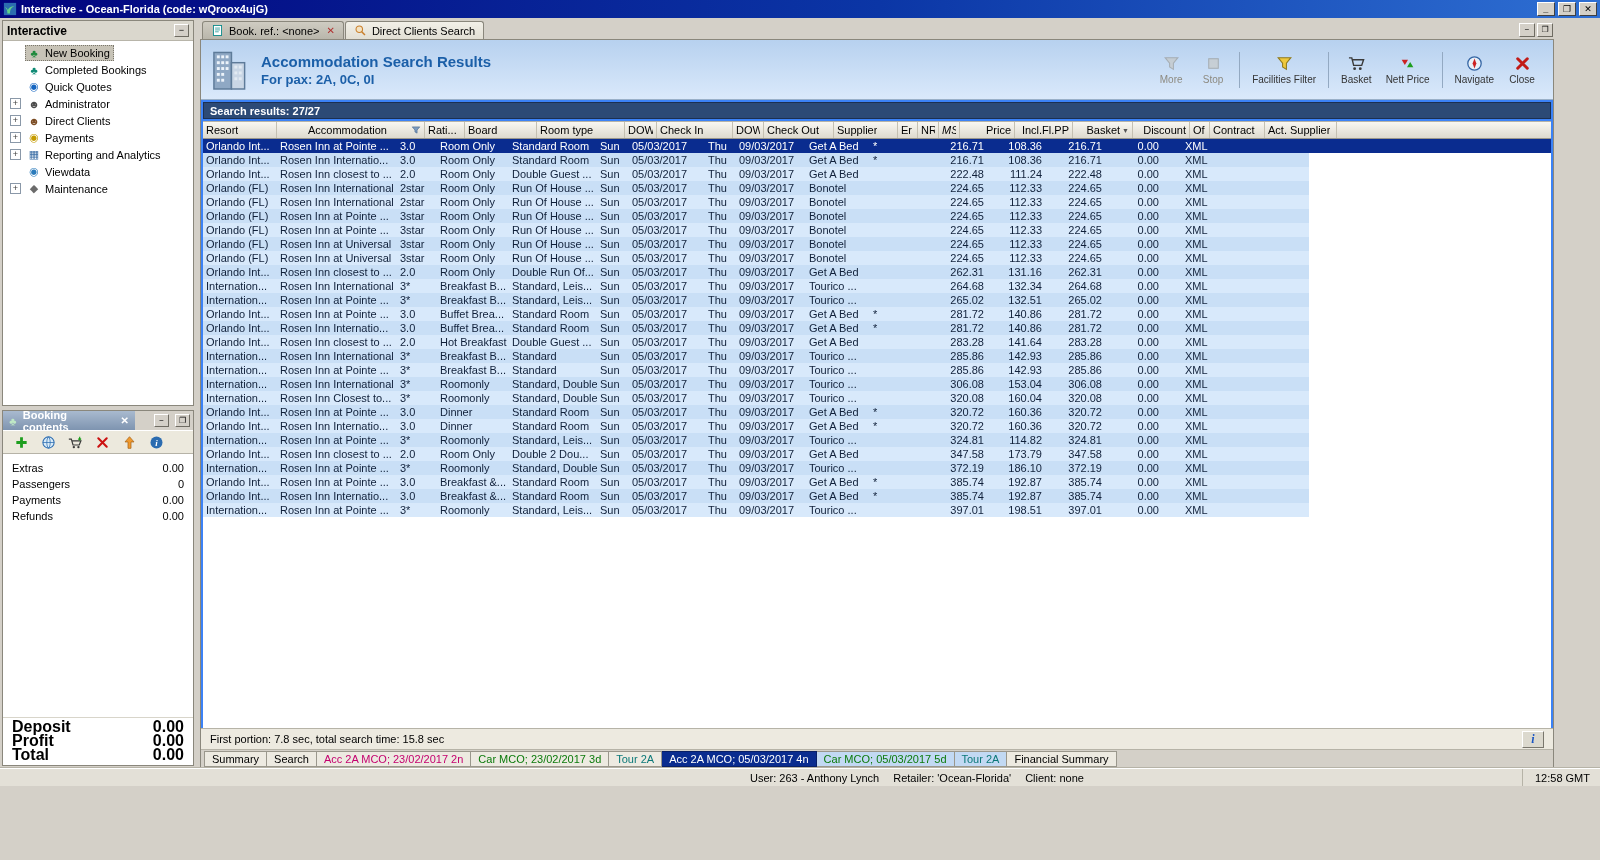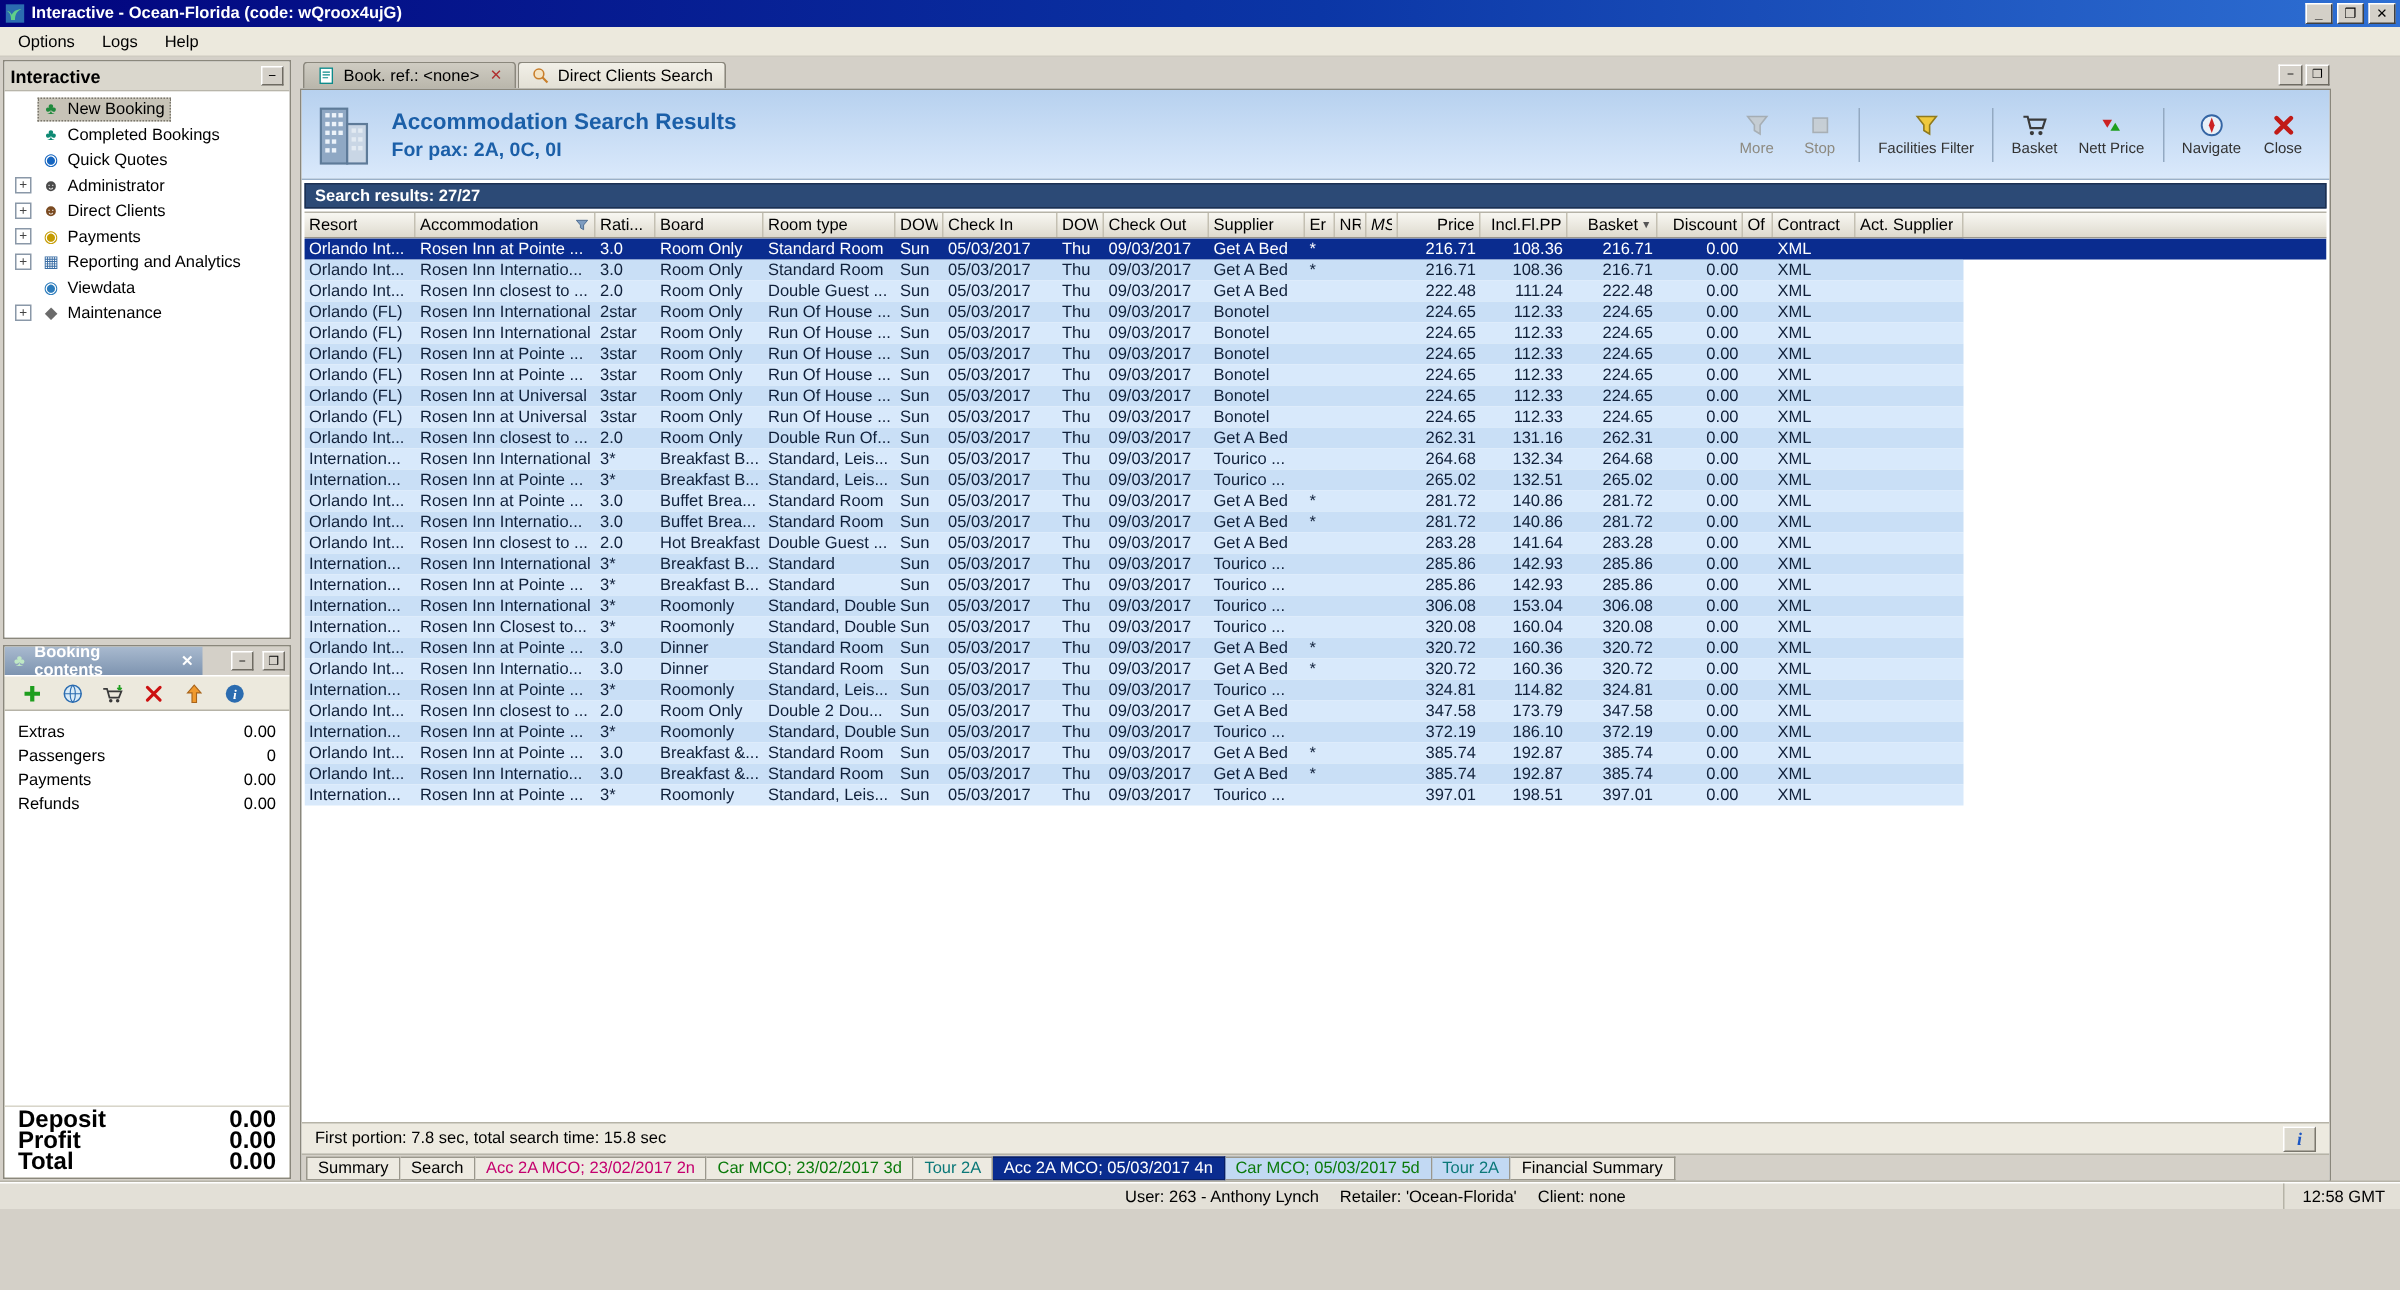--- a/index.html
+++ b/index.html
@@ -55,21 +55,21 @@
 
   
   .main{flex:1;display:flex;flex-direction:column;padding:2px 2px 0 4px;min-width:0}
   .mdi-tabbar{height:19px;flex:0 0 19px;display:flex;align-items:flex-end;gap:1px;padding-left:2px}
   .mtab{height:18px;display:flex;align-items:center;gap:5px;padding:0 8px;border:1px solid #8A877C;border-bottom:none;border-radius:3px 3px 0 0;background:linear-gradient(#F2F0E8,#E2DFD4);white-space:nowrap}
   .mtab.active{background:linear-gradient(#CFCCC2,#B9B6AB)}
   .mtab svg{width:13px;height:13px}
   .tab-x{color:#B03030;font-weight:bold;font-size:10px;margin-left:2px}
   .mdi-spacer{flex:1}
   .mdi-winbtn{width:16px;height:14px;background:#D4D0C8;border:1px solid;border-color:#fff #6e6b62 #6e6b62 #fff;font-size:8px;line-height:10px;text-align:center;padding:0;margin:0 1px 2px 0}
-  .mainpanel{flex:1;border:1px solid #8A877C;display:flex;flex-direction:column;background:#ffffff;overflow:hidden;min-height:0}
+  .mainpanel{flex:1;border:1px solid #8A877C;display:flex;flex-direction:column;background:#3b82f6;overflow:hidden;min-height:0}
 
   
   .result-header{height:60px;flex:0 0 60px;background:linear-gradient(180deg,#B7D1EF,#DAE9FB);display:flex;align-items:center;padding:0 10px;gap:12px;border-bottom:1px solid #9AB0C8}
   .building{width:38px;height:46px;flex:0 0 38px}
   .building svg{width:38px;height:46px}
   .rh-titles{display:flex;flex-direction:column;gap:2px}
   .rh-title{font-size:15px;font-weight:bold;color:#1B5FA8}
   .rh-sub{font-size:13px;font-weight:bold;color:#1B5FA8}
   .rh-toolbar{margin-left:auto;display:flex;align-items:center}
   .tbtn{display:flex;flex-direction:column;align-items:center;justify-content:center;gap:2px;padding:3px 7px;font-size:10px;color:#333;min-width:42px;cursor:default}
@@ -131,25 +131,20 @@
         </svg>
     </span>
     <span class="title-text">Interactive - Ocean-Florida (code: wQroox4ujG)</span>
     <span class="win-btns">
       <button class="winbtn">_</button>
       <button class="winbtn">❐</button>
       <button class="winbtn">✕</button>
     </span>
   </div>
 
-  <div class="menubar">
-    <span class="menu-item">Options</span>
-    <span class="menu-item">Logs</span>
-    <span class="menu-item">Help</span>
-  </div>
 
   <div class="content">
 
     <div class="leftdock">
       <div class="panel interactive-panel">
         <div class="panel-header">
           <span>Interactive</span>
           <button class="ph-btn">−</button>
         </div>
         <div class="tree" id="tree">
@@ -425,21 +420,21 @@
               </div>
             </div>
         </div>
 
         <div class="results-bar">Search results: 27/27</div>
 
         <div class="grid-header" id="gridHeader">
             <div class="gh-cell a-l" style="width: 74px;">
               <span class="gh-label">Resort</span>
             </div>
-            <div class="gh-cell a-l" style="width: 120px;">
+            <div class="gh-cell a-l" style="width: 120px; margin-left: 28px;">
               <span class="gh-label">Accommodation</span>
               <span class="mini">
                 <svg viewBox="0 0 16 16">
                   <path d="M2 3h12L9.7 8v5l-3.4-2V8z" fill="#7D9CC0" stroke="#4A6A8F"></path>
                 </svg>
               </span>
             </div>
             <div class="gh-cell a-l" style="width: 40px;">
               <span class="gh-label">Rati...</span>
             </div>

